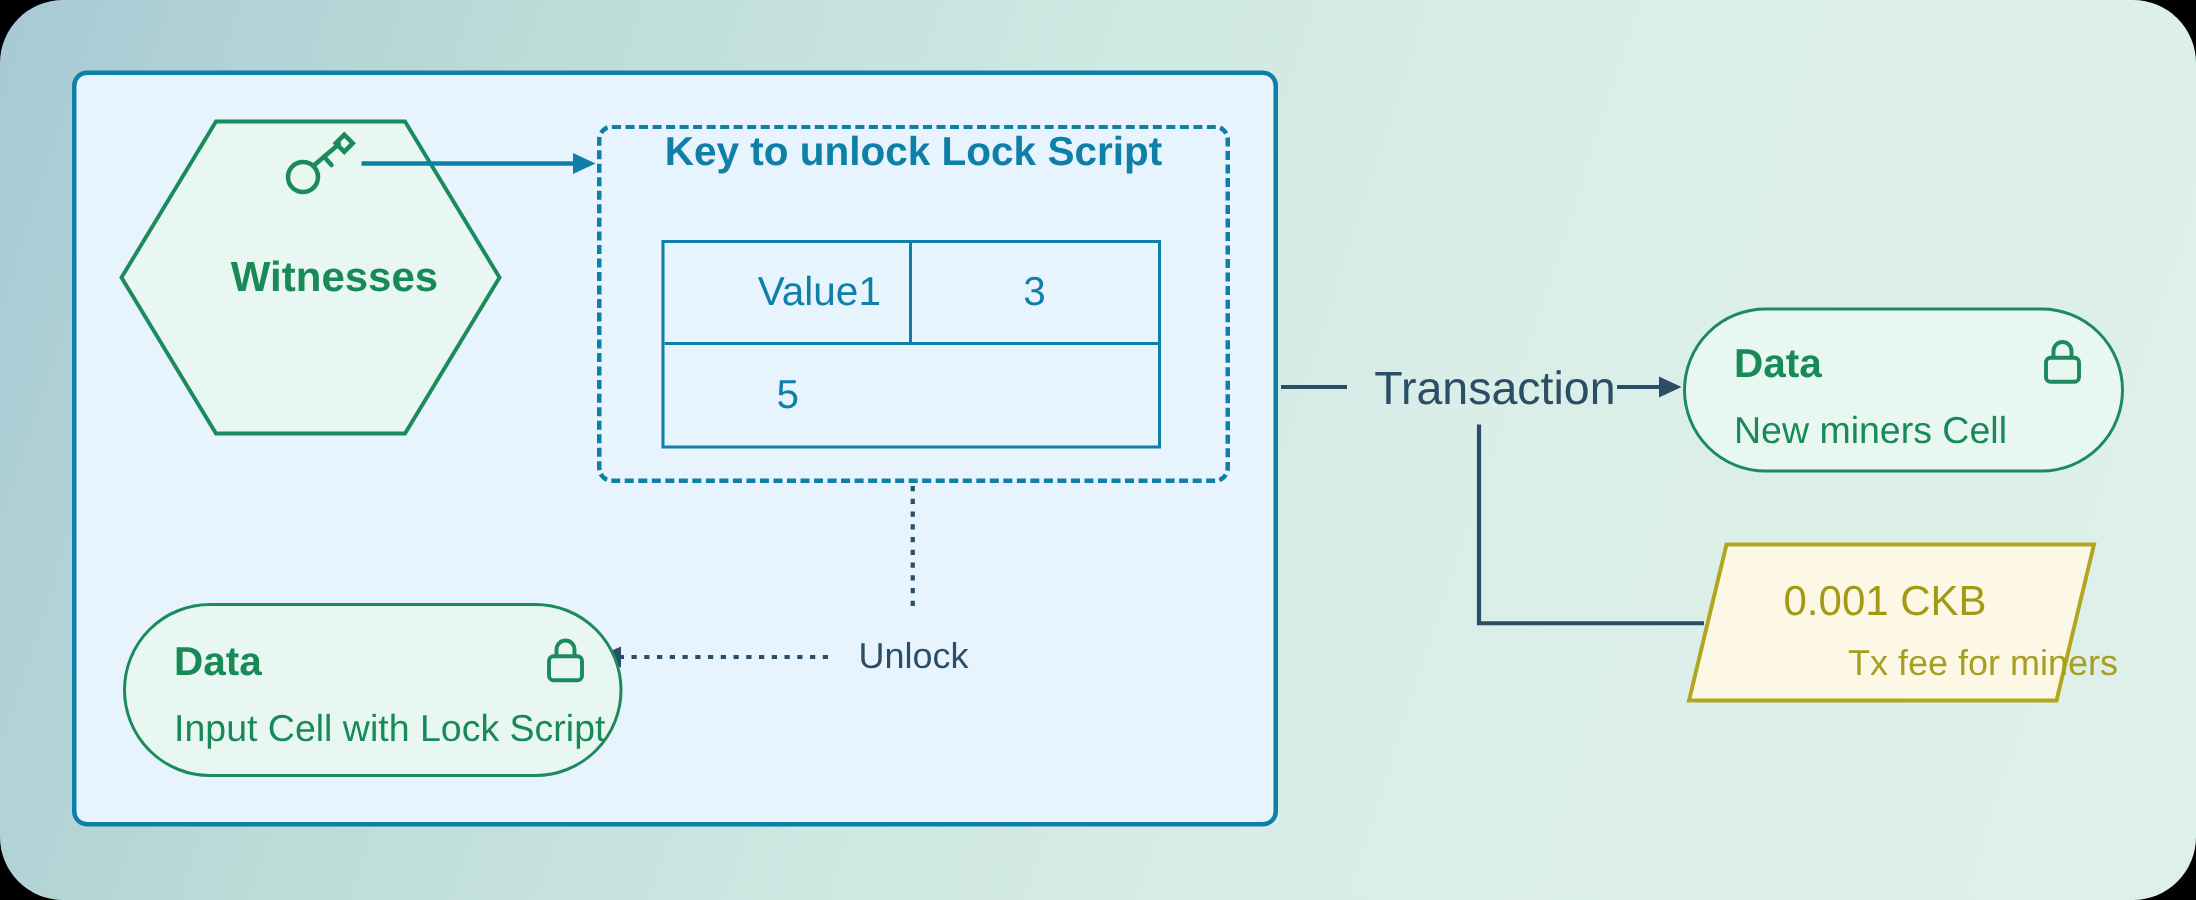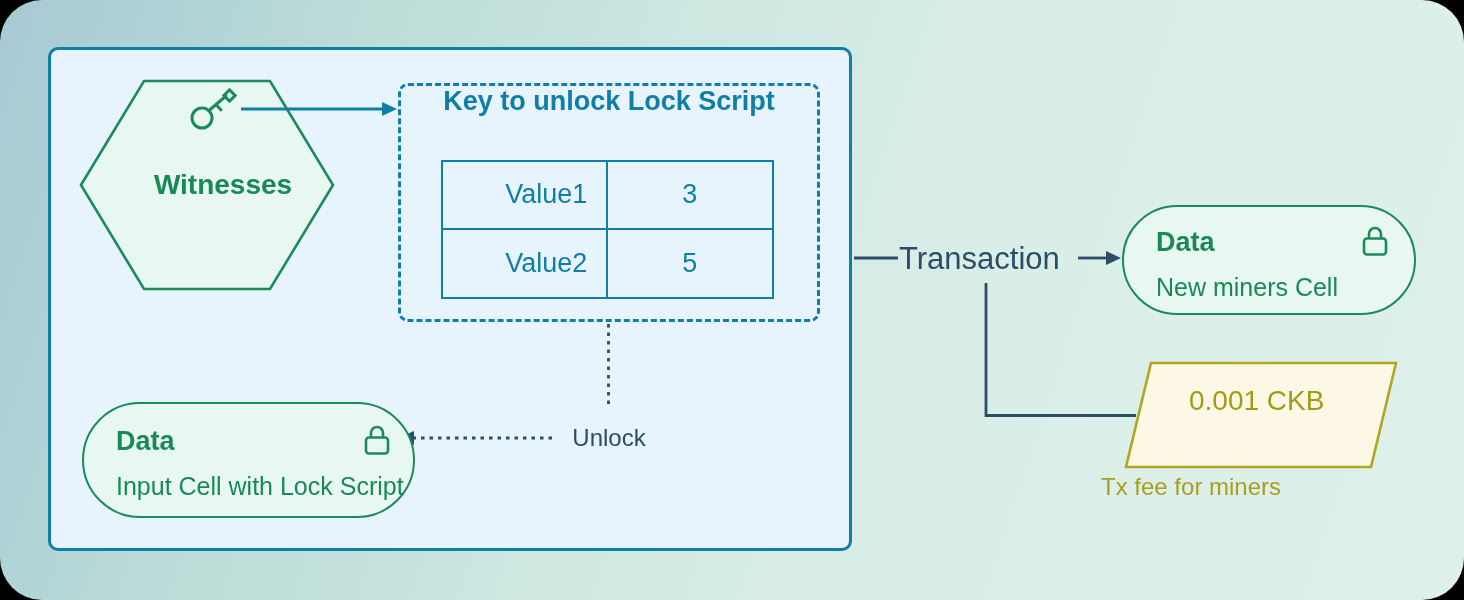--- a/index.html
+++ b/index.html
@@ -40,39 +40,39 @@
     display:grid;grid-template-columns:1fr 1fr;grid-template-rows:1fr 1fr;
   }
   .kcell{
     display:flex;align-items:center;justify-content:center;
     font-size:27px;color:#0e7fa7;box-sizing:border-box;
   }
   .kcell.cleft{border-right:2.6px solid #0e7fa7;padding-left:44px;}
   .kcell.ctop{border-bottom:2.6px solid #0e7fa7;}
   
   .unlock-label{left:558px;top:424px;width:102px;text-align:center;font-size:24px;color:#2b4d66;}
-  .tx-label{left:899px;top:241px;width:178px;text-align:left;font-size:31px;color:#2b4d66;}
+  .tx-label{left:899px;top:241px;width:178px;text-align:right;font-size:31px;color:#2b4d66;}
   
   .pill{
     border:2.6px solid #1b8a5c;background:#e9f7f2;box-sizing:border-box;
   }
   .pill-in{left:82px;top:402px;width:333px;height:116px;border-radius:58px;}
   .pill-out{left:1122px;top:205px;width:294px;height:110px;border-radius:55px;}
   .pill-title{position:absolute;left:32px;font-size:27px;font-weight:bold;color:#178a57;}
   .pill-sub{position:absolute;left:32px;font-size:25px;color:#178a57;}
   .pill-in .pill-title{top:22px;}
   .pill-in .pill-sub{top:68px;}
   .pill-out .pill-title{top:20px;}
   .pill-out .pill-sub{top:66px;}
   .lock{position:absolute;}
   .pill-in .lock{right:21px;top:20px;}
   .pill-out .lock{right:24px;top:18px;}
   
   .fee-amount{left:1167px;top:385px;font-size:28px;font-weight:normal;color:#a39a14;margin-left:22px;}
-  .fee-note{left:1101px;top:429px;font-size:24px;color:#a89e20;margin-top:44px;}
+  .fee-note{left:1232px;top:429px;font-size:24px;color:#a89e20;}
 </style>
 </head>
 <body>
 
 <div class="canvas">
 
   <div class="abs main-box"></div>
 
   <svg class="abs overlay" width="1464" height="600" viewBox="0 0 1464 600">
 
@@ -109,21 +109,20 @@
     <polygon points="1151,363 1396,363 1371,467 1126,467" fill="#fcf8e5" stroke="#b2a51f" stroke-width="2.6"></polygon>
   </svg>
 
   <div class="abs hex-label">Witnesses</div>
 
   <div class="abs dashed-box">
     <div class="key-title">Key to unlock Lock Script</div>
     <div class="ktable">
       <div class="kcell cleft ctop">Value1</div>
       <div class="kcell ctop">3</div>
-      <div class="kcell cleft">Value2</div>
       <div class="kcell">5</div>
     </div>
   </div>
 
   <div class="abs unlock-label">Unlock</div>
 
   <div class="abs pill pill-in">
     <div class="pill-title">Data</div>
     <div class="pill-sub">Input Cell with Lock Script</div>
     <svg class="lock" width="30" height="32" viewBox="0 0 30 32">

